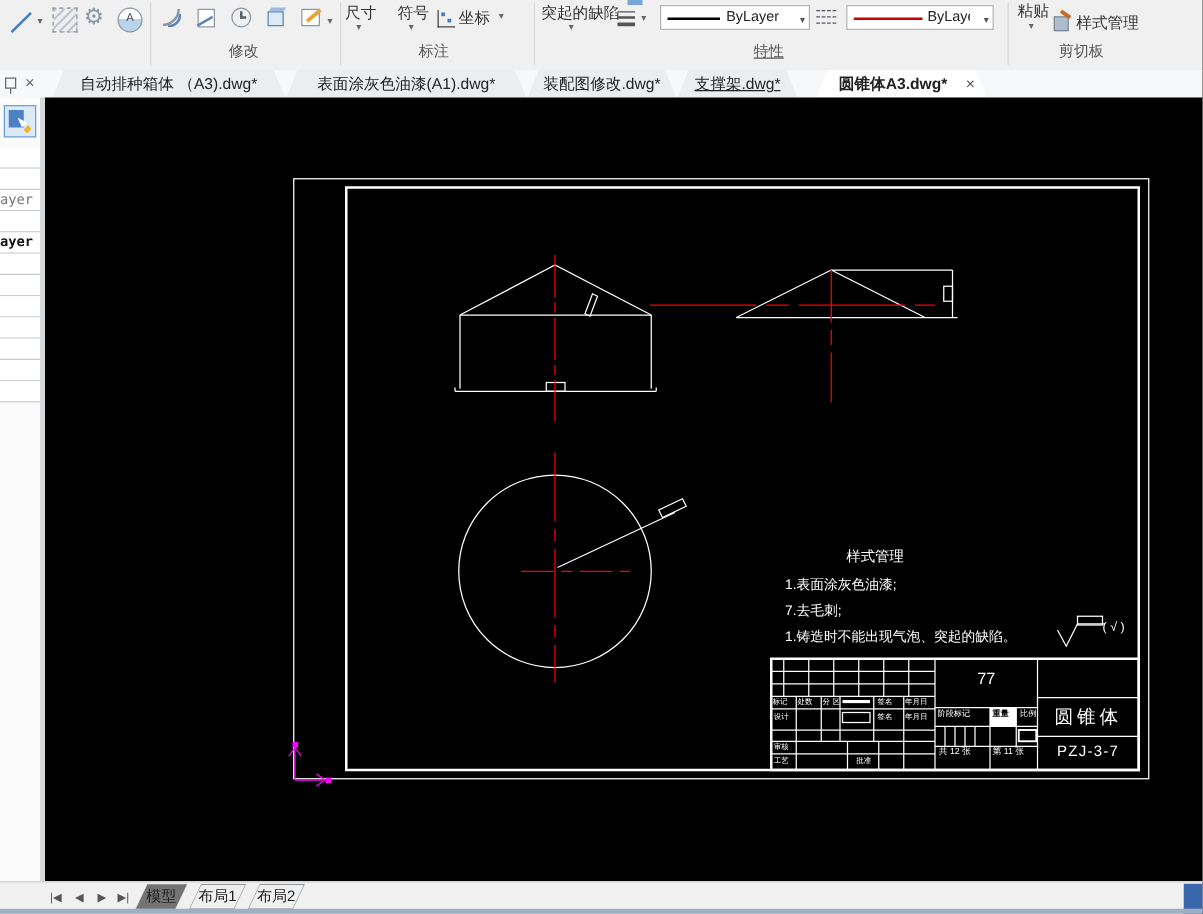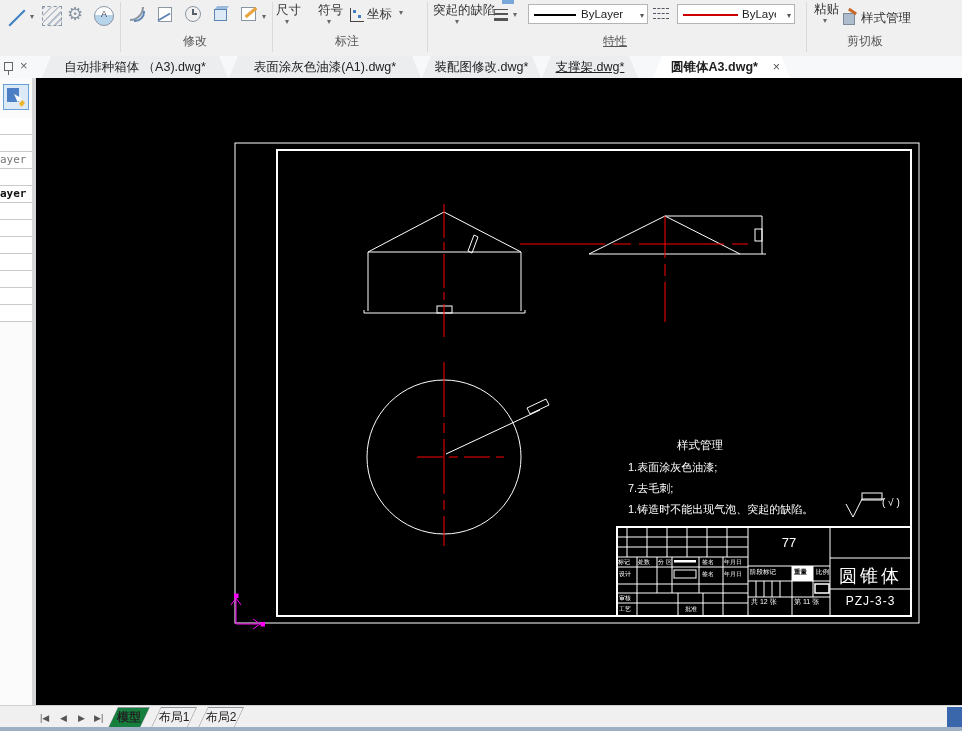--- a/index.html
+++ b/index.html
@@ -33,21 +33,21 @@
   #canvas{left:36px;top:78px;width:926px;height:627px;background:#000;}
   .cadtext{color:#fff;white-space:nowrap;}
   .tb-label{position:absolute;color:#fff;font-size:6px;line-height:6px;white-space:nowrap;}
   
   #statusbar{left:0;top:705px;width:962px;height:26px;background:#f0f0f1;border-top:1px solid #cfd0d2;box-sizing:border-box;}
   .nav{top:7px;font-size:9px;color:#555;}
   .stab-o{top:1px;height:21px;clip-path:polygon(10px 0,100% 0,calc(100% - 10px) 100%,0 100%);background:#8f9498;}
   .stab-i{position:absolute;left:1px;top:1px;right:1px;bottom:1px;
           clip-path:polygon(9px 0,100% 0,calc(100% - 9px) 100%,0 100%);
           background:#f0f0f1;font-size:12px;color:#222;text-align:center;line-height:19px;}
-  .stab-i.active{background:#15803d;font-weight:bold;}
+  .stab-i.active{background:#737373;font-weight:normal;}
   #bottom-strip{left:0;top:727px;width:962px;height:4px;background:#9fb0c4;}
 </style>
 </head>
 <body>
 
 <div id="ribbon" class="abs">
 
   <div class="abs" style="left:6px;top:8px;width:22px;height:20px;">
     <div class="abs" style="left:0;top:9px;width:22px;height:2px;background:#3f7fc1;transform:rotate(-45deg);"></div>
   </div>
@@ -271,22 +271,22 @@
     </g>
   </svg>
 
   <div class="abs cadtext" style="left:641px;top:360px;font-size:11.5px;">样式管理</div>
   <div class="abs cadtext" style="left:592px;top:382px;font-size:11px;">1.表面涂灰色油漆;</div>
   <div class="abs cadtext" style="left:592px;top:403px;font-size:11px;">7.去毛刺;</div>
   <div class="abs cadtext" style="left:592px;top:424px;font-size:11px;">1.铸造时不能出现气泡、突起的缺陷。</div>
   <div class="abs cadtext" style="left:846px;top:419px;font-size:10px;">( √ )</div>
 
   <div class="abs cadtext" style="left:712px;top:457px;width:82px;text-align:center;font-size:13px;">77</div>
-  <div class="abs cadtext" style="left:794px;top:486px;width:81px;text-align:center;font-size:18px;letter-spacing:3px;">圆锥体</div>
-  <div class="abs cadtext" style="left:794px;top:516px;width:81px;text-align:center;font-size:12px;letter-spacing:1px;">PZJ-3-3</div>
+  <div class="abs cadtext" style="left:794px;top:486px;width:81px;text-align:center;font-size:15px;letter-spacing:3px;">圆锥体</div>
+  <div class="abs cadtext" style="left:794px;top:516px;width:81px;text-align:center;font-size:12px;letter-spacing:1px;">PZJ-3-7</div>
   <div class="tb-label" style="left:582px;top:481px;">标记</div>
   <div class="tb-label" style="left:602px;top:481px;">处数</div>
   <div class="tb-label" style="left:622px;top:481px;">分</div>
   <div class="tb-label" style="left:630px;top:481px;">区</div>
   <div class="tb-label" style="left:666px;top:481px;">签名</div>
   <div class="tb-label" style="left:688px;top:481px;">年月日</div>
   <div class="tb-label" style="left:583px;top:493px;">设计</div>
   <div class="tb-label" style="left:666px;top:493px;">签名</div>
   <div class="tb-label" style="left:688px;top:493px;">年月日</div>
   <div class="tb-label" style="left:583px;top:517px;">审核</div>

